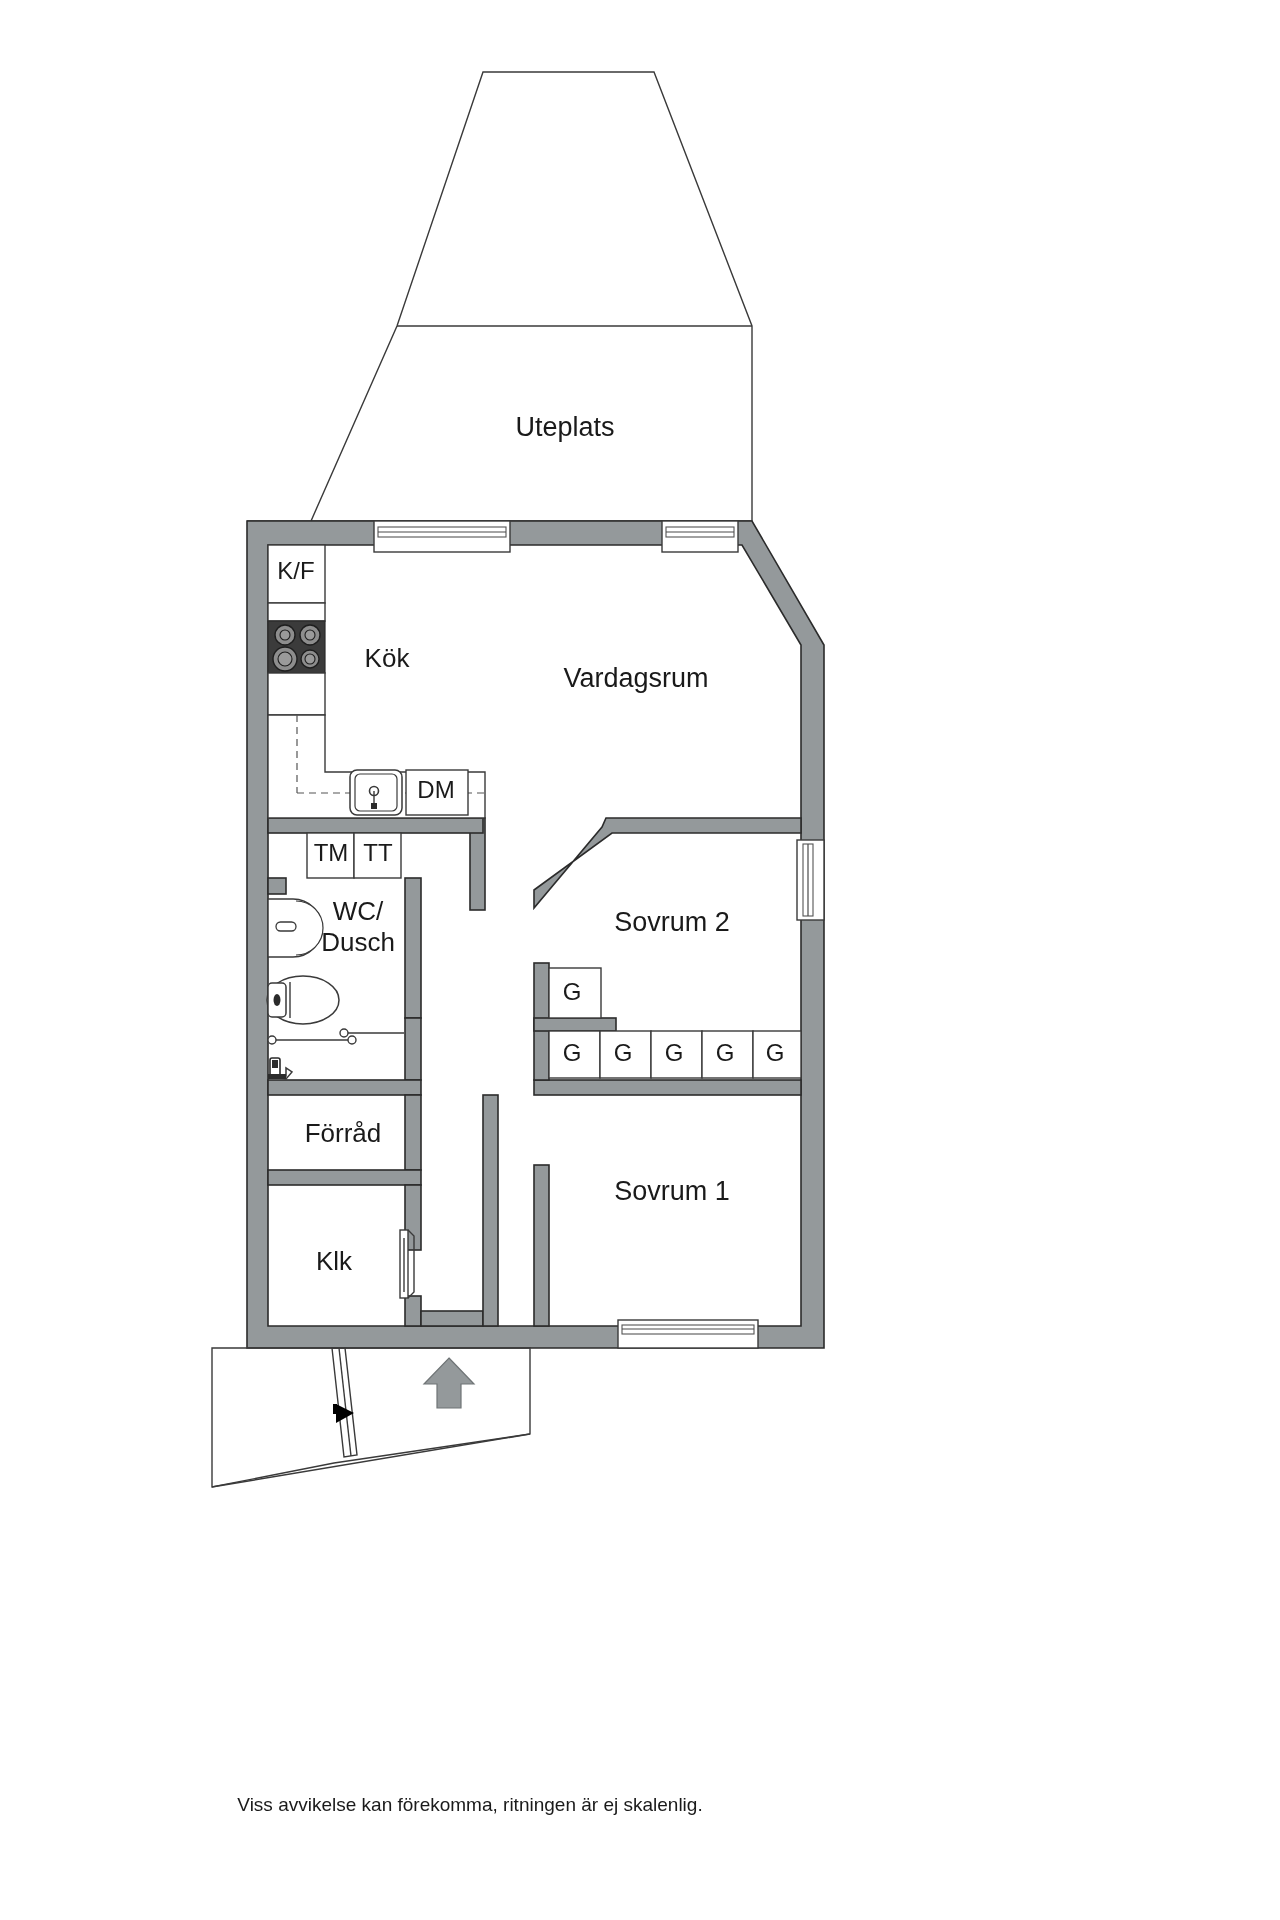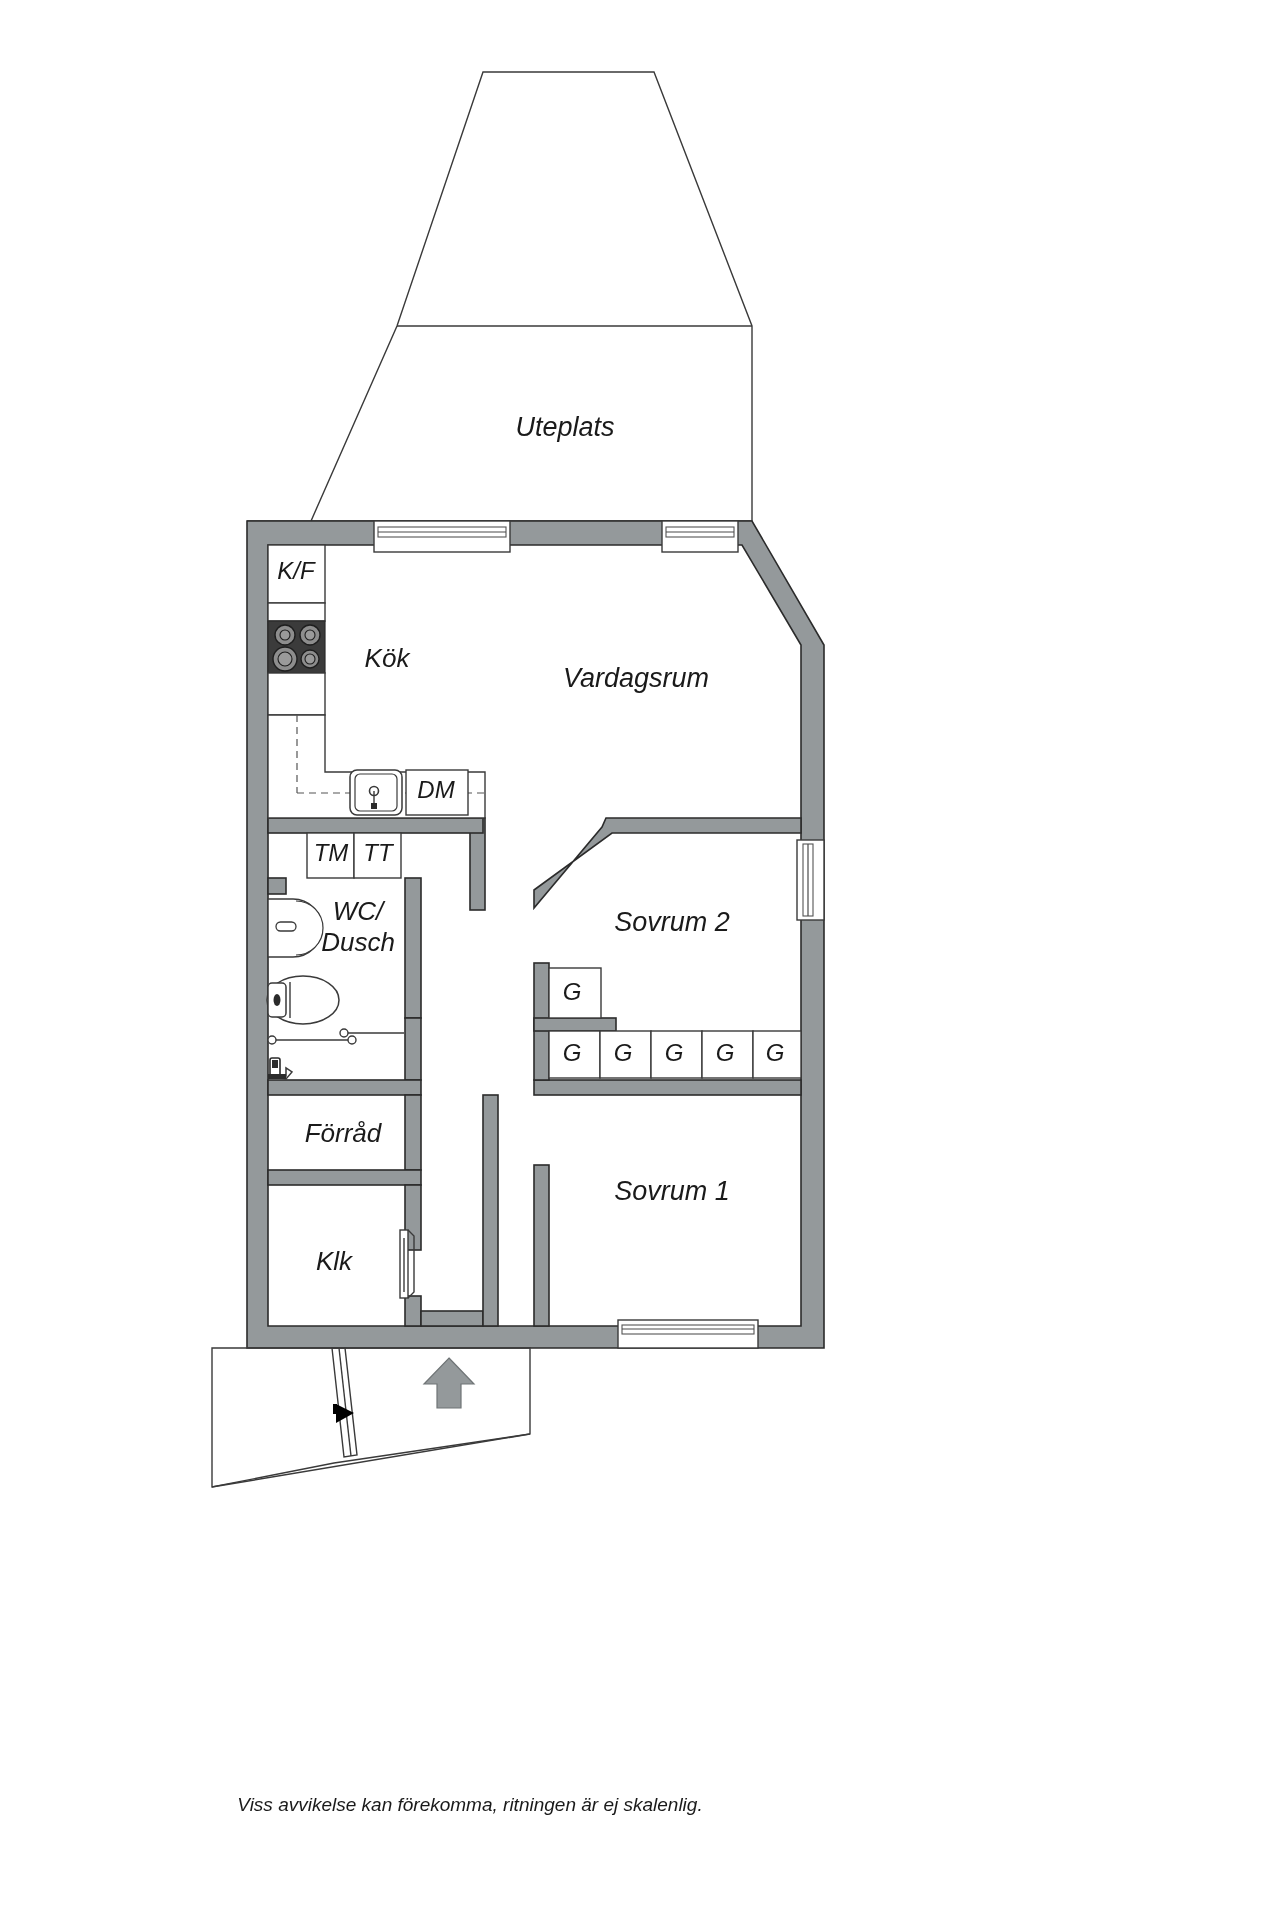--- a/index.html
+++ b/index.html
@@ -13,21 +13,20 @@
     font-family: "Liberation Sans", sans-serif;
     position: relative;
     overflow: hidden;
   }
   #plan-root {
     position: absolute;
     left: 0;
     top: 0;
     width: 1076px;
     height: 1920px;
-    font-style: italic;
   }
   svg#floorplan {
     display: block;
     width: 1280px;
     height: 1920px;
   }
   .rm-label {
     font-family: "Liberation Sans", sans-serif;
     fill: #1a1a1a;
     text-anchor: middle;

